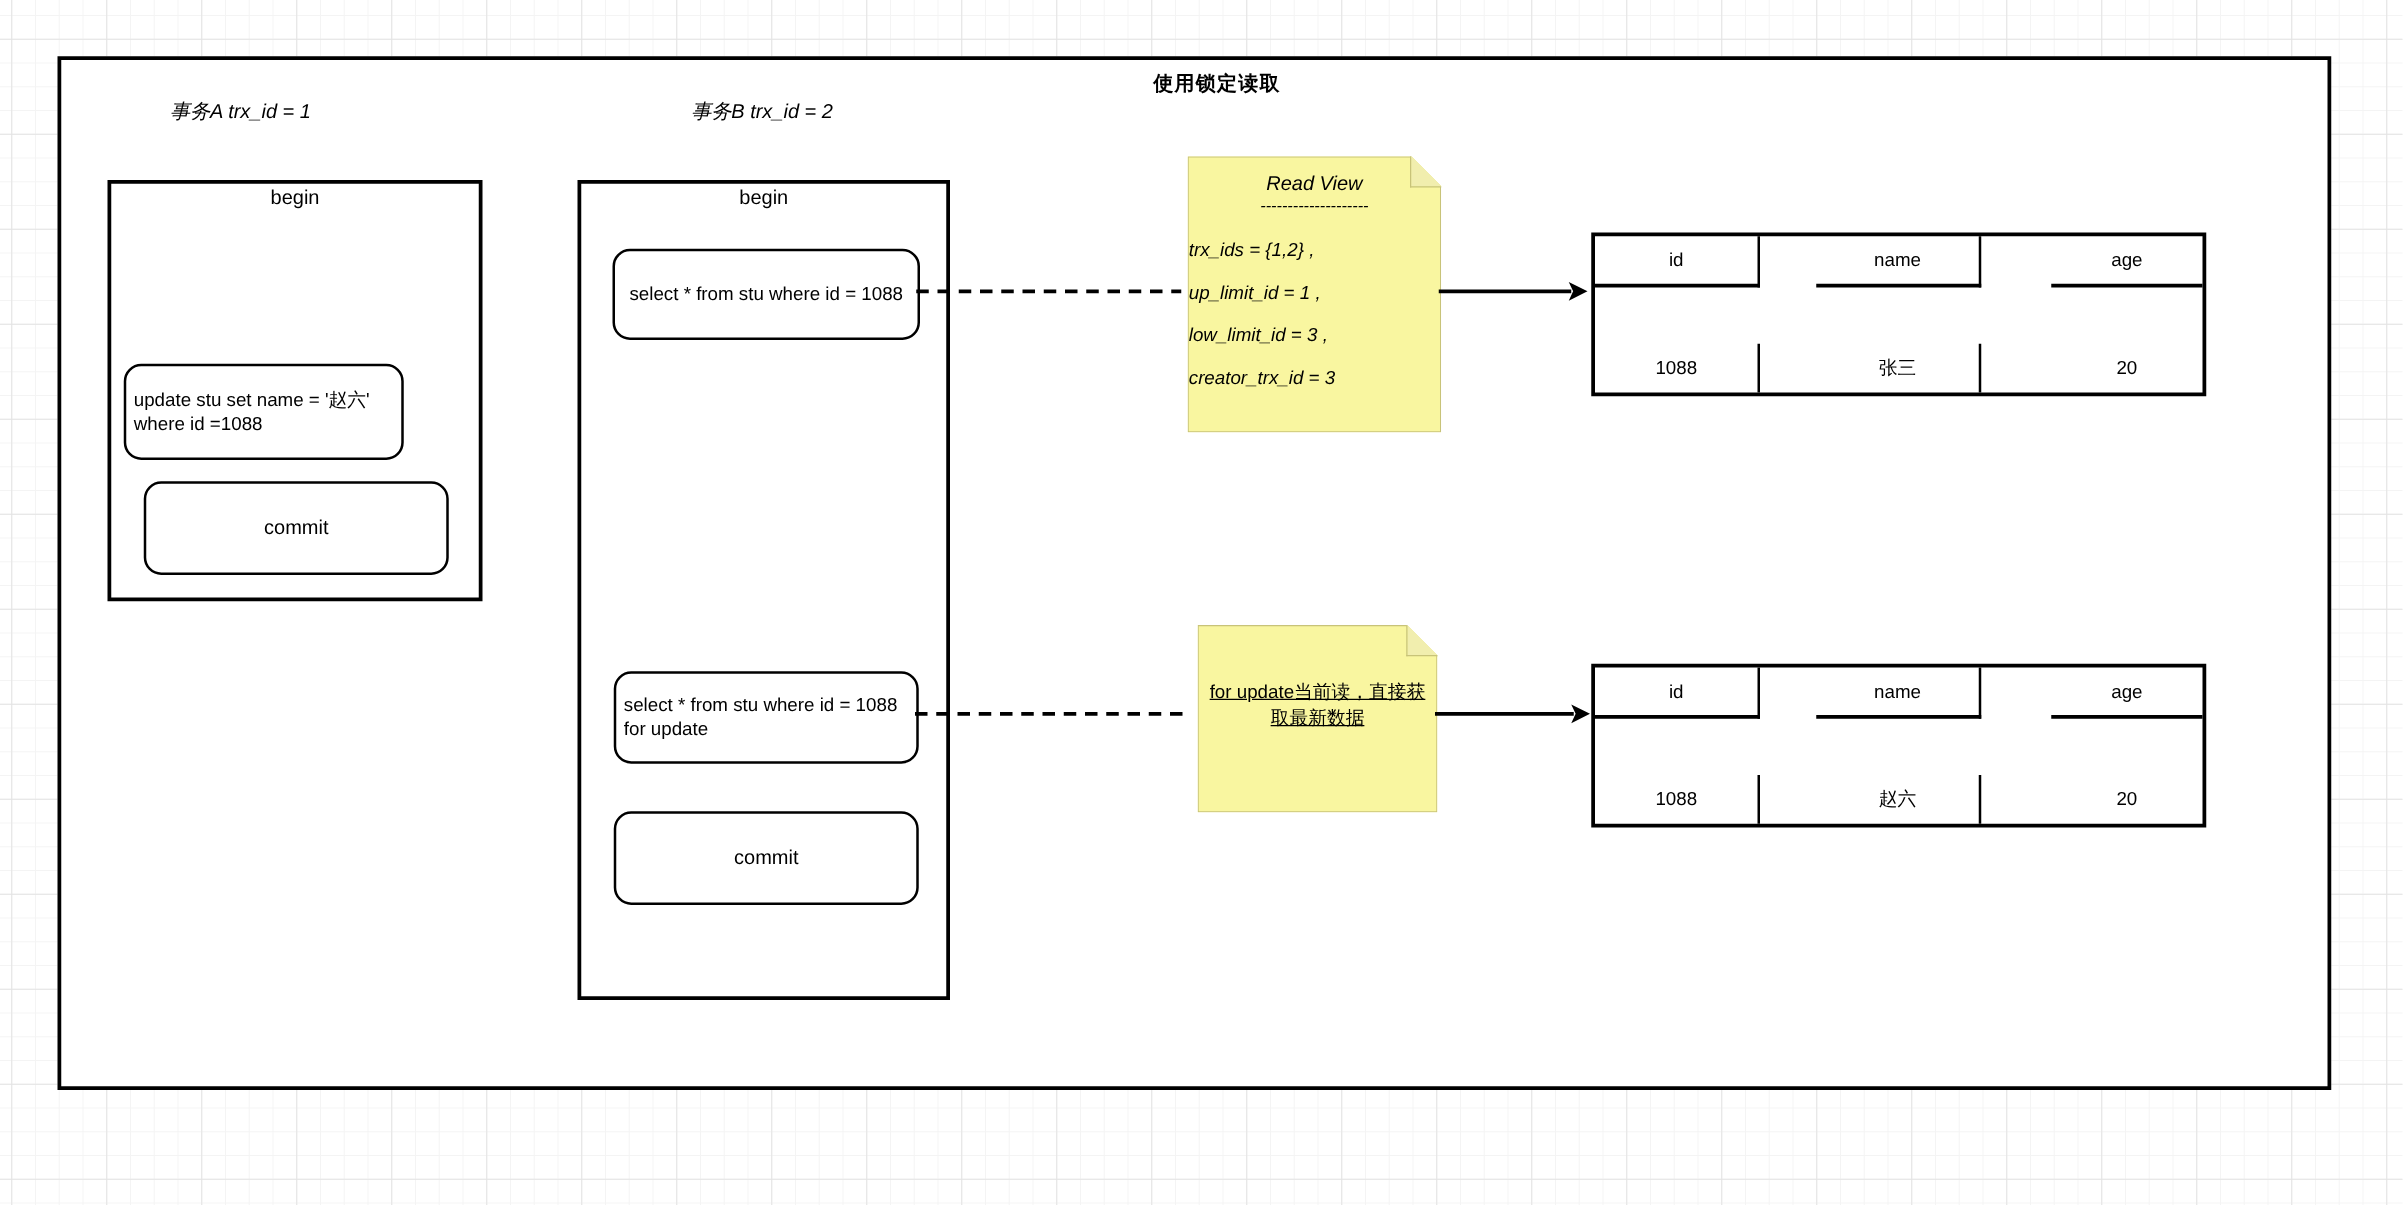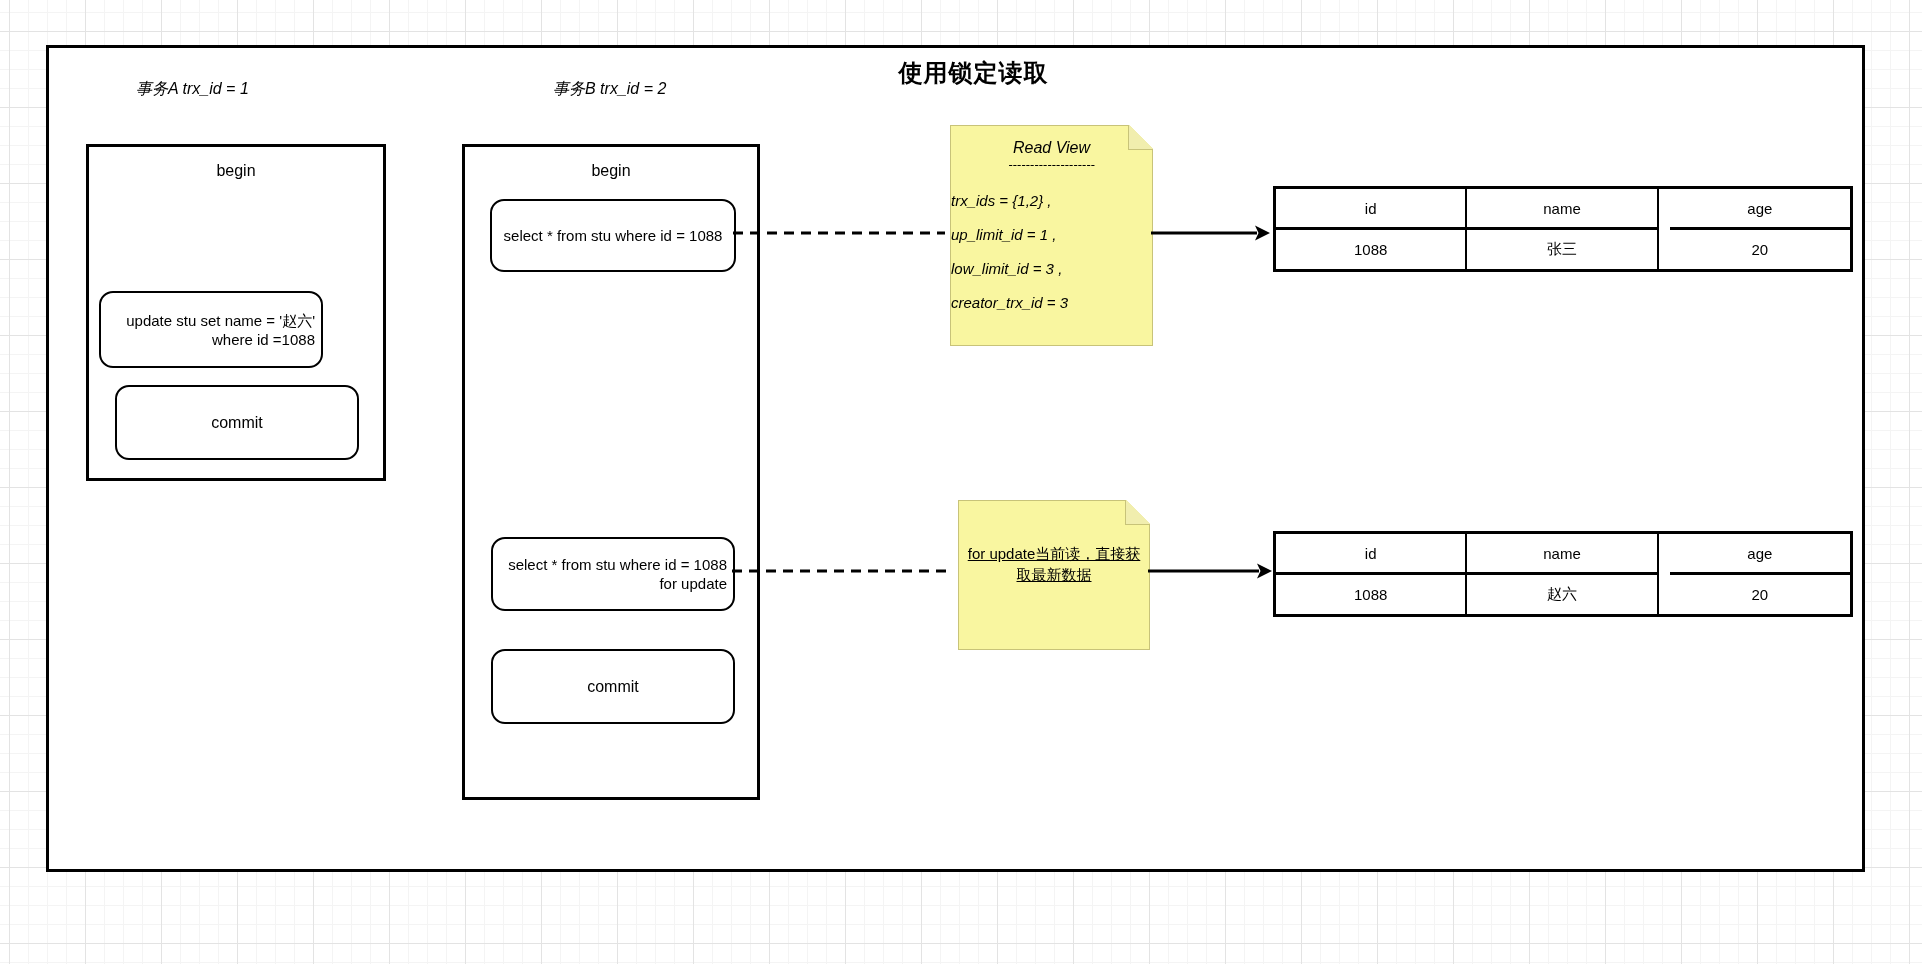--- a/index.html
+++ b/index.html
@@ -27,41 +27,41 @@
   }
   .page{position:relative;width:1922px;height:964px;}
 
   .canvas{
     position:absolute;left:46px;top:45px;width:1819px;height:827px;
     background:#fff;border:3px solid var(--line-color);
   }
 
   .diagram-title{
     position:absolute;left:0;top:9px;width:100%;
-    text-align:center;font-size:24px;font-weight:bold;letter-spacing:1px;padding-left:36px;
+    text-align:center;font-size:16px;font-weight:bold;letter-spacing:1px;padding-left:36px;
   }
 
   .txn-label{position:absolute;font-size:16px;white-space:nowrap;font-style:italic;}
   .txn-label.a{left:87px;top:31px;}
   .txn-label.b{left:504px;top:31px;}
 
   .txn-box{
     position:absolute;background:#fff;border:3px solid var(--line-color);
   }
   .txn-box.a{left:37px;top:96px;width:300px;height:337px;}
   .txn-box.b{left:413px;top:96px;width:298px;height:656px;}
 
   .begin-label{
-    position:absolute;left:0;top:15px;width:100%;text-align:center;font-size:16px;
+    position:absolute;left:0;top:3px;width:100%;text-align:center;font-size:16px;
   }
 
   .stmt-box{
     position:absolute;background:#fff;border:2.5px solid var(--line-color);
     border-radius:14px;display:flex;align-items:center;justify-content:center;
-    text-align:right;font-size:15px;line-height:19px;padding:2px 6px;
+    text-align:left;font-size:15px;line-height:19px;padding:2px 6px;
   }
   .txn-box.a .stmt-update{left:10px;top:144px;width:224px;height:77px;}
   .txn-box.a .stmt-commit{left:26px;top:238px;width:244px;height:75px;font-size:16px;}
   .txn-box.b .stmt-select1{left:25px;top:52px;width:246px;height:73px;}
   .txn-box.b .stmt-select2{left:26px;top:390px;width:244px;height:74px;}
   .txn-box.b .stmt-commit{left:26px;top:502px;width:244px;height:75px;font-size:16px;}
 
   .note{
     position:absolute;
     background:var(--note-fill);
@@ -81,23 +81,23 @@
     text-align:center;font-size:13px;line-height:12px;height:13px;
     letter-spacing:0;overflow:hidden;white-space:nowrap;
   }
   .note-lines{margin-top:12px;}
   .note-line{height:34px;line-height:34px;font-size:15px;}
   .note-body{
     padding:42px 8px 0 8px;text-align:center;font-size:15px;line-height:21px;
   }
 
   .result-table{
-    position:absolute;width:580px;background:#fff;
+    position:absolute;width:492px;background:#fff;
     border:3px solid var(--line-color);
-    display:grid;grid-template-columns:1fr 1fr 1fr;
+    display:grid;grid-template-columns:1fr 1fr 1fr;gap:45px;
   }
   .result-table.t1{left:1224px;top:138px;}
   .result-table.t2{left:1224px;top:483px;}
   .cell{
     display:flex;align-items:center;justify-content:center;
     font-size:15px;height:41px;border-right:2px solid var(--line-color);
   }
   .cell:nth-child(3n){border-right:none;margin-left:11px;}
   .cell.hdr{border-bottom:3px solid var(--line-color);}
   .cell.dat{height:39px;}

